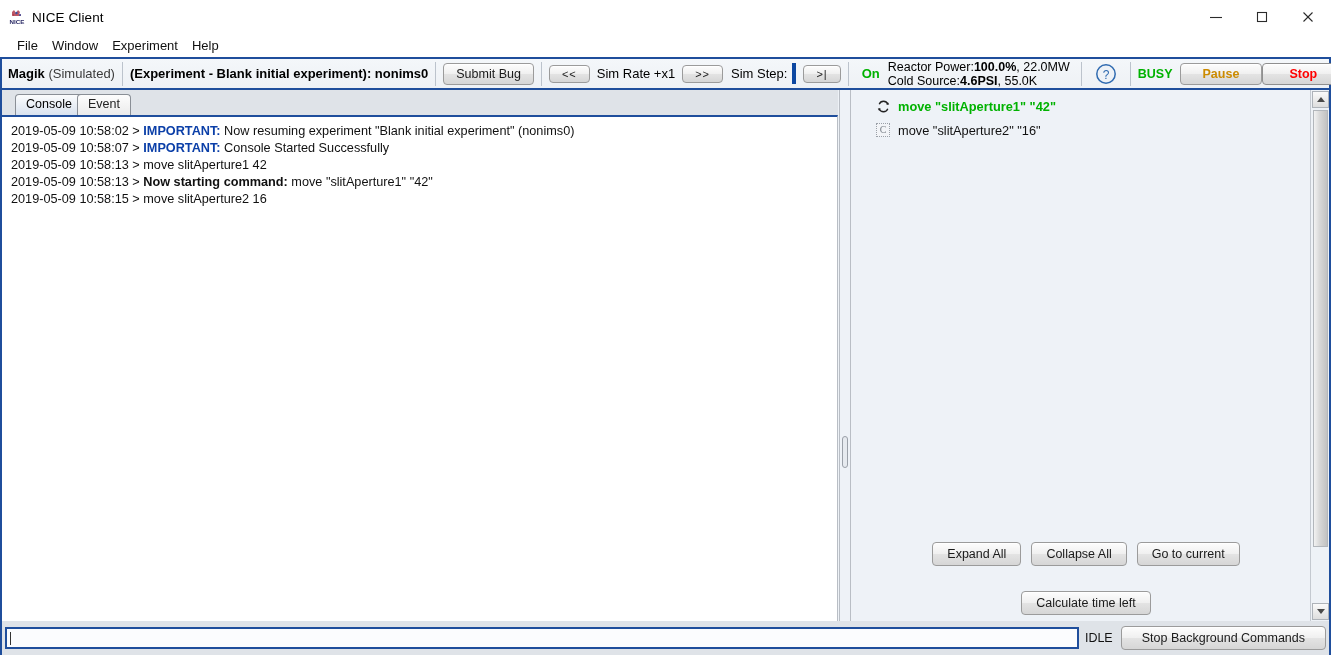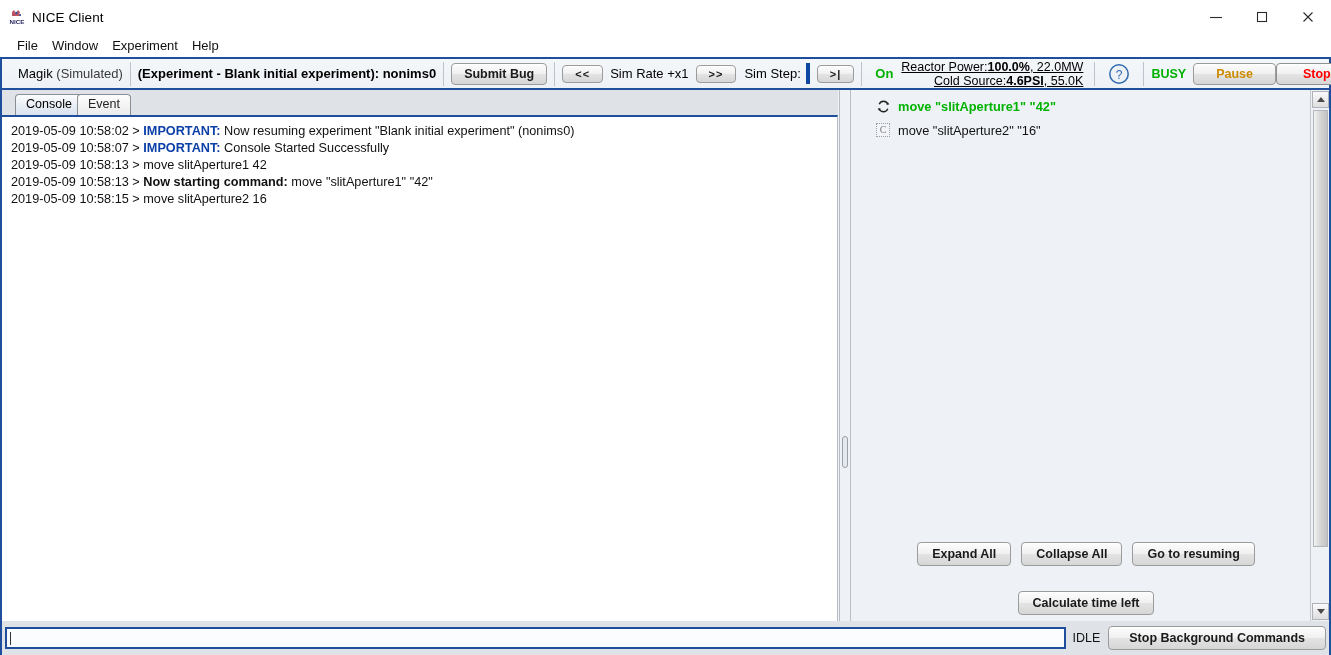--- a/index.html
+++ b/index.html
@@ -114,39 +114,38 @@
     height: 24px;
     background: #bcc3cc;
     margin: 0 7px;
     flex: 0 0 auto;
   }
   .instr {
     padding-left: 6px;
     font-size: 13px;
     white-space: nowrap;
   }
-  .instr b { font-weight: normal; margin-left: 10px; }
+  .instr b { font-weight: bold; }
   .instr .dim { color: #3a3a3a; }
   .expname {
     font-size: 13px;
     font-weight: bold;
     white-space: nowrap;
   }
   .btn {
     font-family: "Liberation Sans", sans-serif;
     font-size: 12.5px;
     color: #1a1a1a;
     background: linear-gradient(to bottom, #fdfdfd 0%, #f0f0f0 48%, #e3e3e3 52%, #d6d6d6 100%);
     border: 1px solid #9b9b9b;
     border-radius: 4px;
     padding: 3px 12px;
     box-shadow: inset 0 1px 0 #ffffff;
     white-space: nowrap;
     cursor: default;
-    font-weight: bold;
   }
   .btn.arrow { padding: 2px 12px; font-size: 11px; letter-spacing: 1px; }
   .simrate {
     font-size: 13px;
     padding: 0 7px;
     white-space: nowrap;
   }
   .simstep-label {
     font-size: 13px;
     padding: 0 5px 0 8px;
@@ -163,24 +162,22 @@
   .on-ind {
     color: #00b200;
     font-weight: bold;
     font-size: 13px;
     padding: 0 4px 0 6px;
     white-space: nowrap;
   }
   .reactor {
     font-size: 12.5px;
     line-height: 14px;
-    text-align: right;
     white-space: nowrap;
     padding: 0 4px;
-    text-decoration: underline;
   }
   .reactor b { font-weight: bold; }
   .help-icon {
     width: 22px; height: 22px;
     margin: 0 6px;
     flex: 0 0 auto;
   }
   .busy {
     color: #00b200;
     font-weight: bold;
@@ -582,21 +579,21 @@
             </span>
             <span class="q-label">move "slitAperture2" "16"</span>
           </div>
 
         </div>
 
         <div class="queue-buttons">
           <div class="qb-row">
             <button class="btn qbtn">Expand All</button>
             <button class="btn qbtn">Collapse All</button>
-            <button class="btn qbtn">Go to resuming</button>
+            <button class="btn qbtn">Go to current</button>
           </div>
           <div class="qb-row">
             <button class="btn qbtn">Calculate time left</button>
           </div>
         </div>
       </div>
 
       <div class="vscroll">
         <div class="vscroll-arrow up">
             <span class="tri-up"></span>

